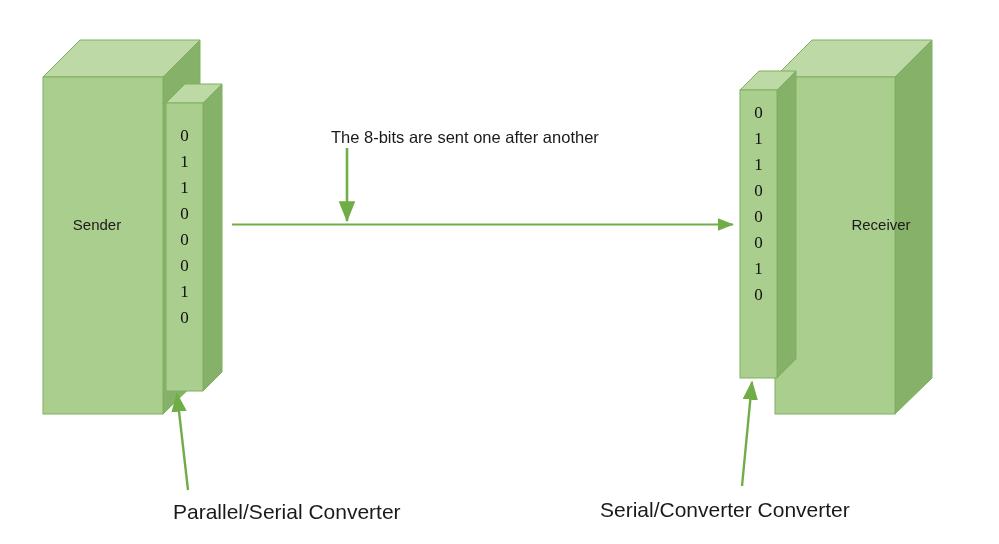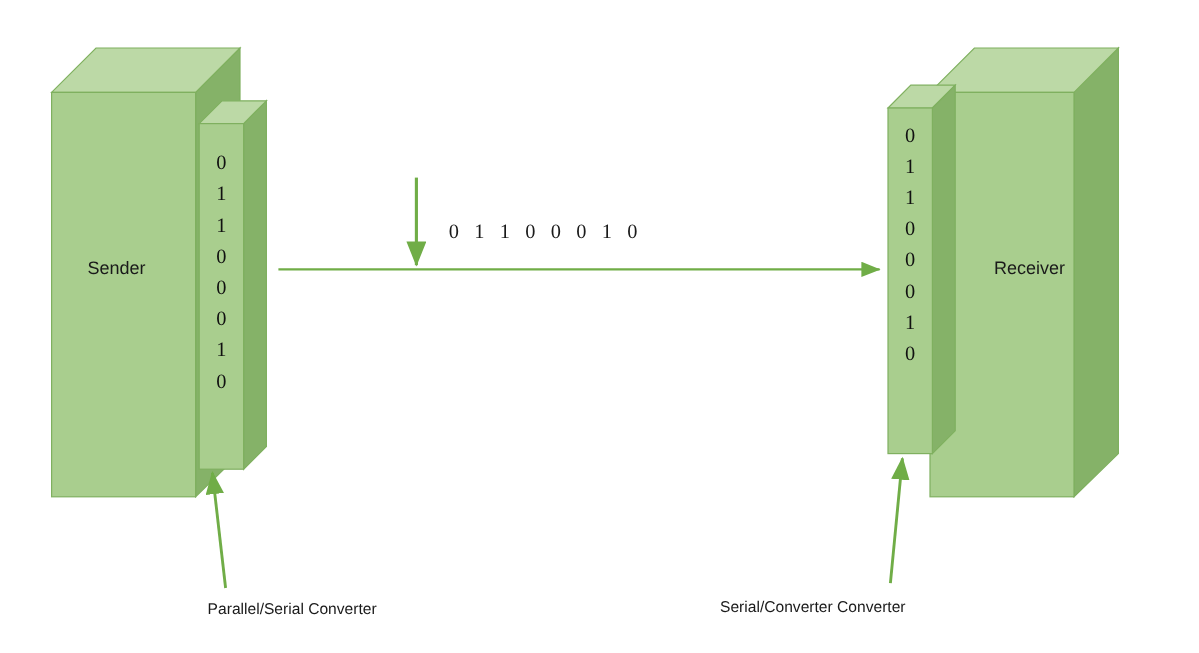--- a/index.html
+++ b/index.html
@@ -39,21 +39,21 @@
   }
   .note {
     font-size: 16.5px;
   }
   .bitstream {
     font-family: "Liberation Serif", serif;
     font-size: 17px;
     letter-spacing: 0px;
   }
   .conv-label {
-    font-size: 13px;
+    font-size: 21px;
   }
   .bitcol {
     position: absolute;
     display: flex;
     flex-direction: column;
     align-items: center;
     font-family: "Liberation Serif", serif;
     font-size: 17px;
     color: #111111;
   }
@@ -108,21 +108,21 @@
     <line x1="232" y1="224.5" x2="733" y2="224.5" stroke="#70AD47" stroke-width="2" marker-end="url(#arrowGreen)"></line>
 
     <line x1="347" y1="148" x2="347" y2="221" stroke="#70AD47" stroke-width="2.6" marker-end="url(#arrowGreen)"></line>
 
     <line x1="188" y1="490" x2="177" y2="394" stroke="#70AD47" stroke-width="2.4" marker-end="url(#arrowGreenUp)"></line>
     <line x1="742" y1="486" x2="752" y2="382" stroke="#70AD47" stroke-width="2.4" marker-end="url(#arrowGreenUp)"></line>
   </svg>
 
   <div class="txt box-label" style="left:43px; top:224px; width:108px; transform:translateY(-50%);">Sender</div>
 
-  <div class="txt box-label" style="left:798px; top:224px; width:120px; transform:translateY(-50%);">Receiver</div>
+  <div class="txt box-label" style="left:821px; top:224px; width:120px; transform:translateY(-50%);">Receiver</div>
 
   <div class="bitcol" style="left:166px; top:123px; width:37px;">
     <span>0</span>
     <span>1</span>
     <span>1</span>
     <span>0</span>
     <span>0</span>
     <span>0</span>
     <span>1</span>
     <span>0</span>
@@ -132,21 +132,21 @@
     <span>0</span>
     <span>1</span>
     <span>1</span>
     <span>0</span>
     <span>0</span>
     <span>0</span>
     <span>1</span>
     <span>0</span>
   </div>
 
+  <div class="txt note" style="left:331px; top:129px;">The 8-bits are sent one after another</div>
 
-  <div class="txt bitstream" style="left:374px; top:184px;">0   1   1   0   0   0   1   0</div>
 
 
   <div class="txt conv-label" style="left:173px; top:501px;">Parallel/Serial Converter</div>
 
   <div class="txt conv-label" style="left:600px; top:499px;">Serial/Converter Converter</div>
 
 </div>
 
 </body></html>

